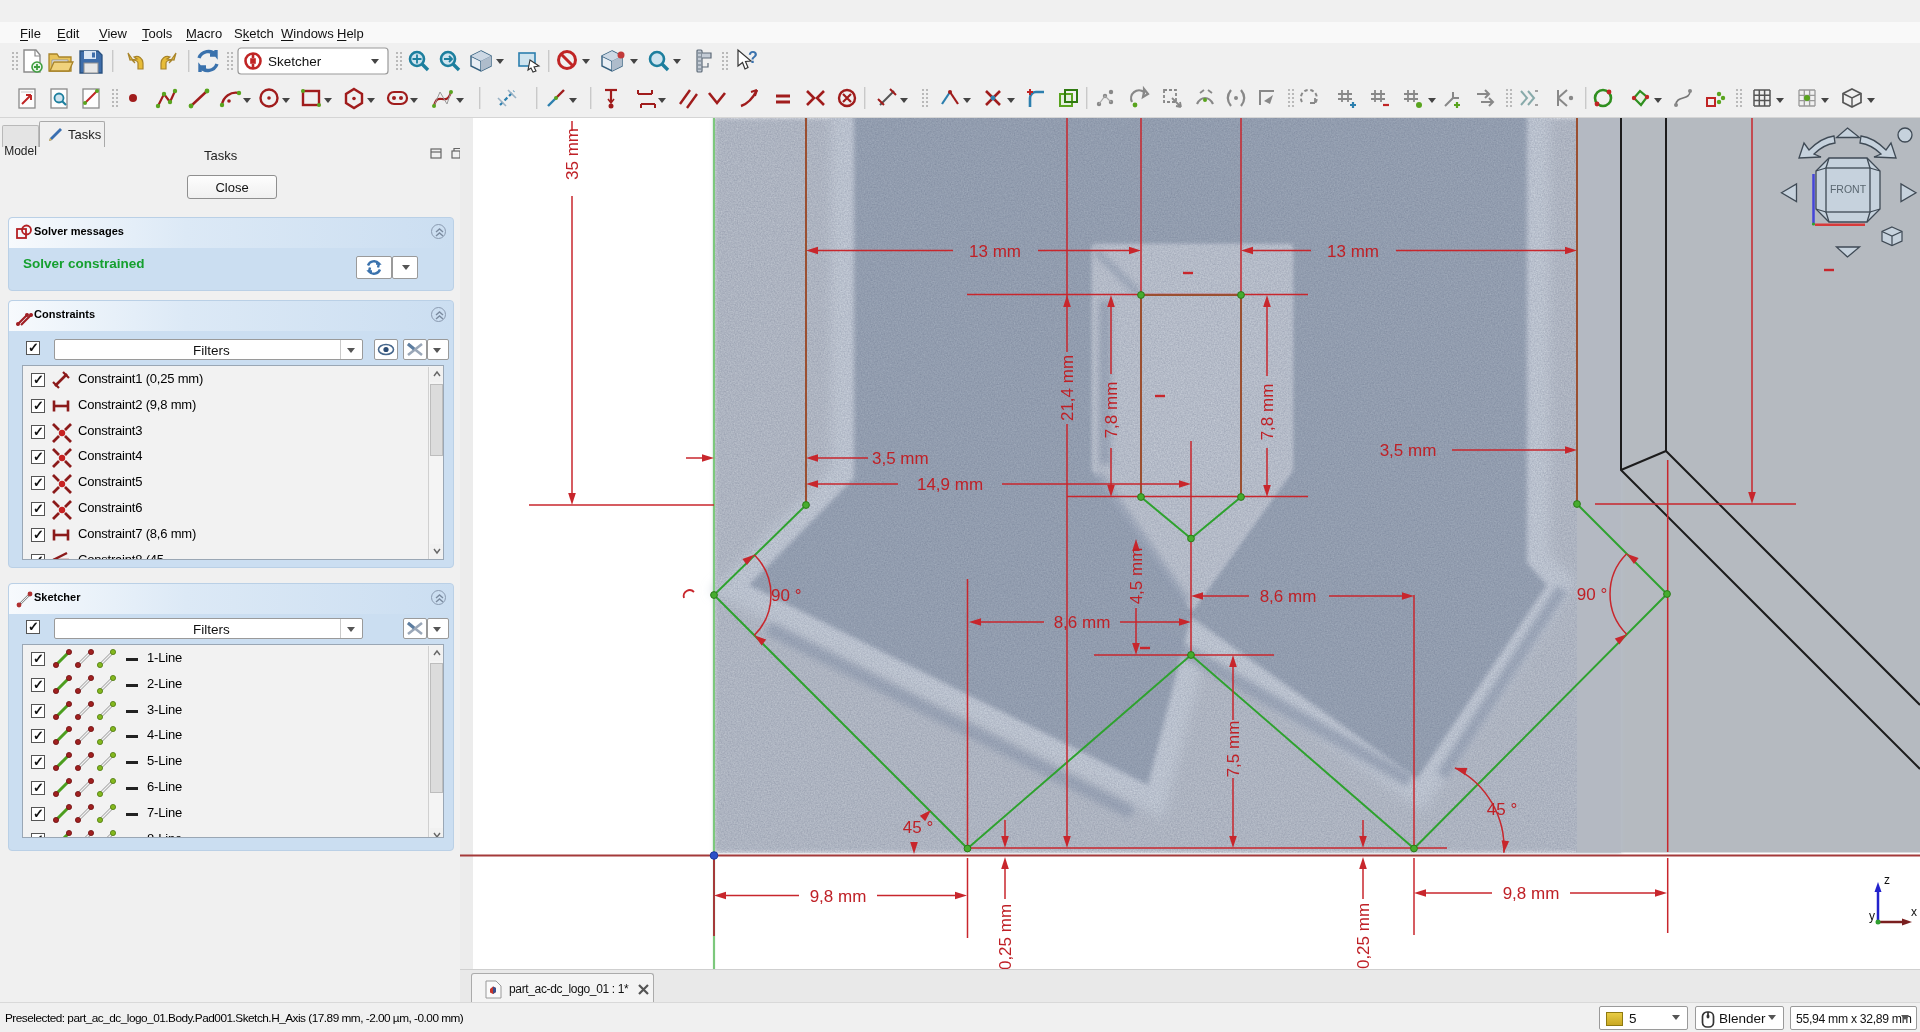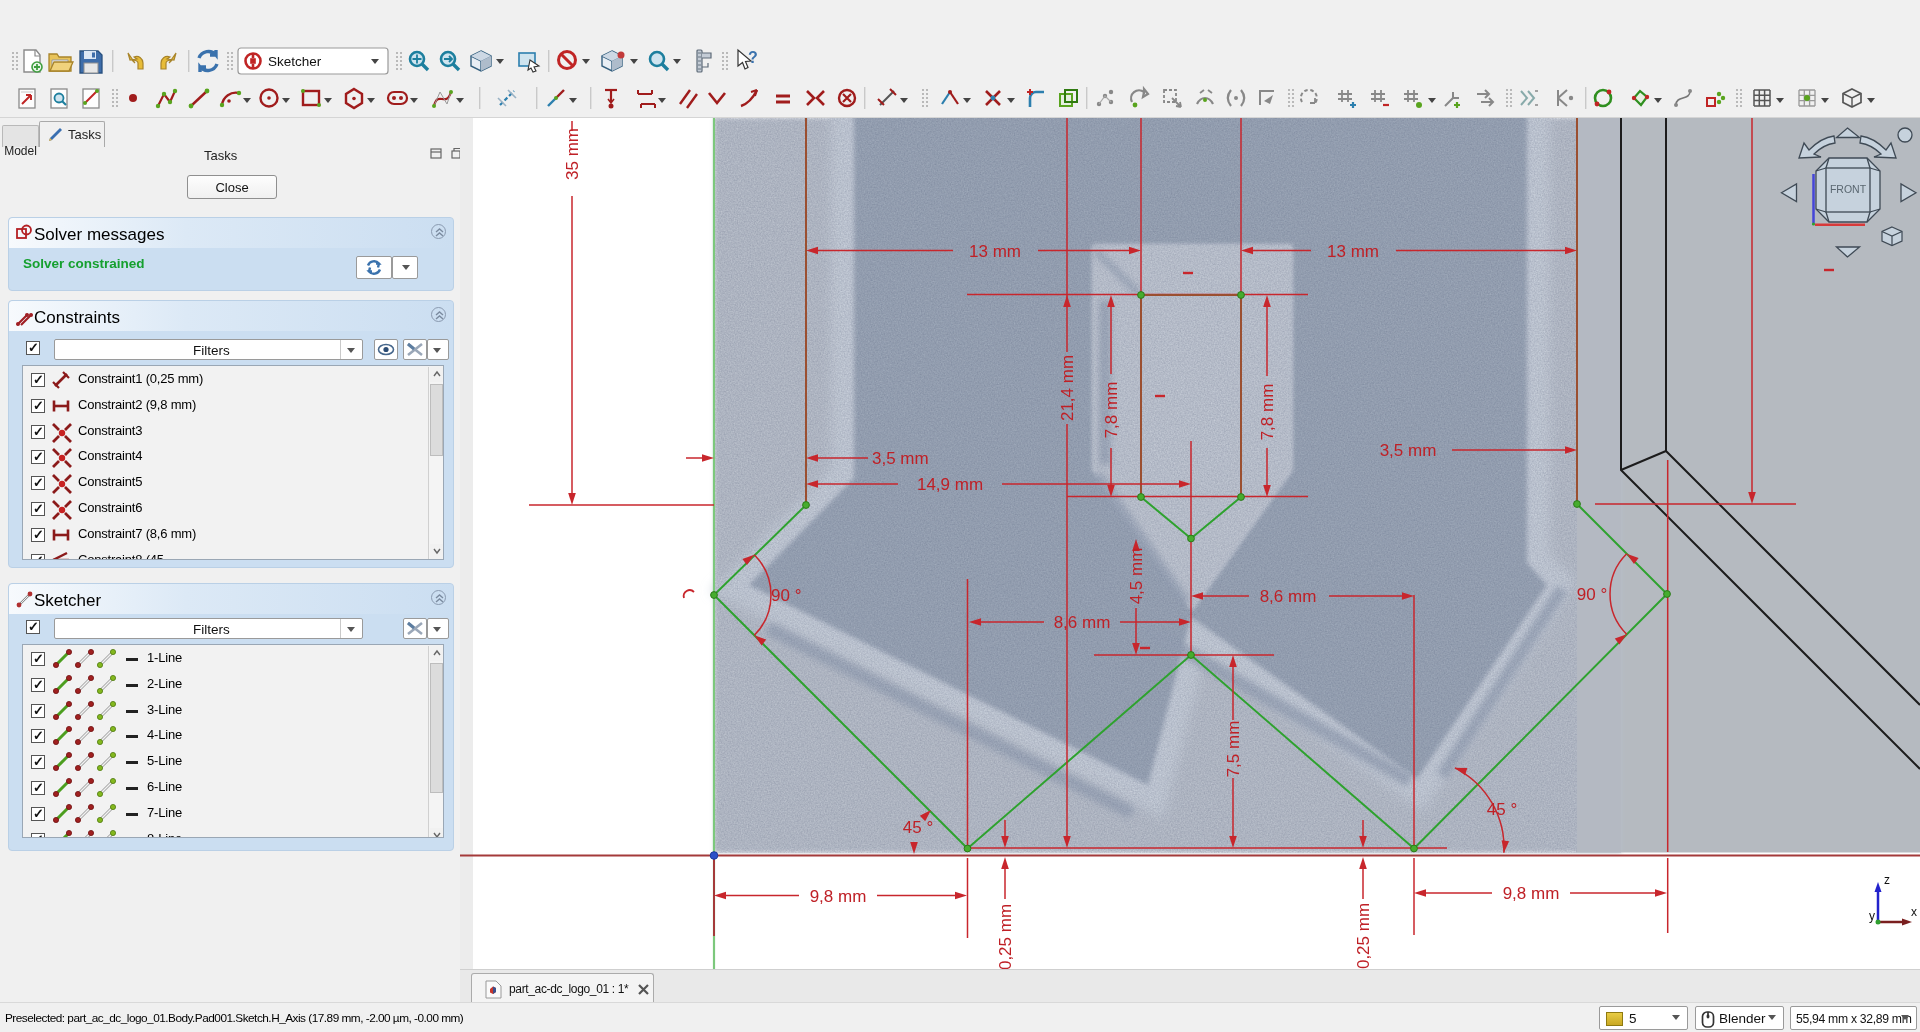--- a/index.html
+++ b/index.html
@@ -13,38 +13,48 @@
 .menuitem u { text-decoration:underline; text-underline-offset:2px; }
 #toolbars { left:0; top:44px; width:1920px; height:74px; background:#f0f0f0; border-bottom:1px solid #d5d5d5; }
 #panel { left:0; top:118px; width:460px; height:884px; background:#f0f0f0; }
 .tab { position:absolute; font-size:12px; color:#222; }
 #tab-model { left:2px; top:125px; width:37px; height:22px; background:#e4e4e4; border:1px solid #b9b9b9; border-bottom:none; border-radius:2px 2px 0 0; text-align:center; padding-top:18px; }
 #tab-tasks { left:39px; top:121px; width:66px; height:26px; background:#f0f0f0; border:1px solid #a9a9a9; border-bottom:none; border-radius:2px 2px 0 0; padding-top:5px; font-size:13px; }
 #paneltitle { left:204px; top:148px; font-size:13px; color:#222; }
 #closebtn { left:187px; top:175px; width:90px; height:24px; background:linear-gradient(#fdfdfd,#f0f0f0); border:1px solid #8f8f8f; border-radius:3px; text-align:center; font-size:13px; padding-top:4px; color:#111; }
 .block { position:absolute; left:8px; width:446px; background:#cbdef1; border:1px solid #bad0e6; border-radius:4px; }
 .blockhead { position:absolute; left:0; top:0; width:100%; height:30px; background:linear-gradient(90deg,#f7fafd 0%,#dce9f6 40%,#cbdef1 100%); border-radius:4px 4px 0 0; }
-.blocktitle { position:absolute; left:25px; top:7px; font-size:17px; font-weight:normal; color:#000; }
+.blocktitle { position:absolute; left:25px; top:7px; font-size:11px; font-weight:bold; color:#000; }
 .chev { position:absolute; right:7px; top:6px; width:15px; height:15px; border:1px solid #8a9ab0; border-radius:50%; }
 .chev svg { position:absolute; left:1.5px; top:1.5px; }
 .listbox { position:absolute; background:#f2f2f2; border:1px solid #9aa7b5; }
 .cb { position:absolute; width:14px; height:14px; background:#fff; border:1px solid #555; }
 .cb:after { content:"\2713"; position:absolute; left:1px; top:-2px; font-size:13px; font-weight:bold; color:#111; }
 .combo { position:absolute; background:#fff; border:1px solid #9a9a9a; border-radius:2px; font-size:13.5px; color:#111; }
 .combo .arr { position:absolute; right:0; top:0; bottom:0; width:22px; border-left:1px solid #c9c9c9; }
 .combo .arr:after, .pure-arr:after { content:""; position:absolute; right:7px; top:8px; width:0; height:0; border-left:4.5px solid transparent; border-right:4.5px solid transparent; border-top:5.5px solid #555; }
 .btnbox { position:absolute; background:#fff; border:1px solid #9a9a9a; border-radius:2px; }
 .rowtext { position:absolute; font-size:13px; letter-spacing:-0.2px; color:#000; }
 #statusbar { left:0; top:1002px; width:1920px; height:30px; background:#f0f0f0; border-top:1px solid #d9d9d9; font-size:13.5px; color:#000; }
 #tabstrip { left:460px; top:969px; width:1460px; height:33px; background:#e9e9e9; border-top:1px solid #cfcfcf; }
 #doctab { position:absolute; left:11px; top:3px; width:183px; height:30px; background:#f4f4f4; border:1px solid #ababab; border-bottom:none; border-radius:3px 3px 0 0; }
 </style>
 </head>
 <body>
 <div id="app">
+  <div class="abs" id="menubar">
+    <span class="menuitem" style="left:20px"><u>F</u>ile</span>
+    <span class="menuitem" style="left:57px"><u>E</u>dit</span>
+    <span class="menuitem" style="left:99px"><u>V</u>iew</span>
+    <span class="menuitem" style="left:142px"><u>T</u>ools</span>
+    <span class="menuitem" style="left:186px"><u>M</u>acro</span>
+    <span class="menuitem" style="left:234px">S<u>k</u>etch</span>
+    <span class="menuitem" style="left:281px"><u>W</u>indows</span>
+    <span class="menuitem" style="left:337px"><u>H</u>elp</span>
+  </div>
   <div class="abs" id="toolbars"></div>
   <svg class="abs" style="left:0;top:44px" width="1920" height="74" viewBox="0 0 1920 74">
       <g fill="#b9b9b9">
         <rect x="12" y="8" width="2" height="2"></rect>
         <rect x="12" y="12" width="2" height="2"></rect>
         <rect x="12" y="16" width="2" height="2"></rect>
         <rect x="12" y="20" width="2" height="2"></rect>
         <rect x="12" y="24" width="2" height="2"></rect>
         <rect x="16" y="8" width="2" height="2"></rect>
         <rect x="16" y="12" width="2" height="2"></rect>

